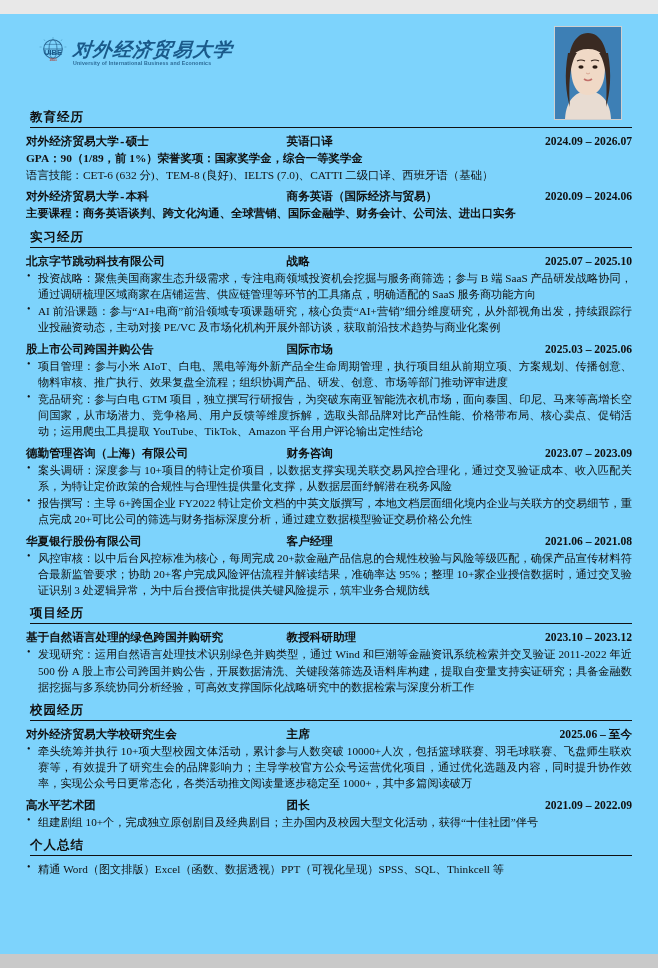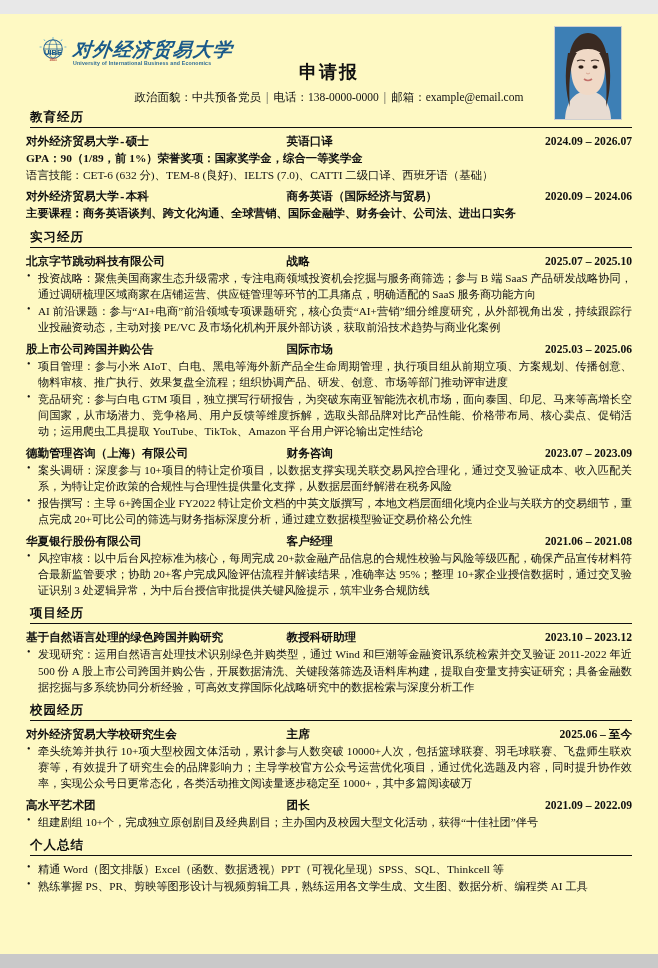--- a/index.html
+++ b/index.html
@@ -4,21 +4,21 @@
 <style>
   html,body{margin:0;padding:0;}
   body{
     width:658px;height:968px;overflow:hidden;
     background:#e8e8e8;
     font-family:"Liberation Serif","DejaVu Serif",serif;
   }
   .page{
     position:absolute;left:0;top:14px;
     width:658px;height:940px;
-    background:#fef9c3;
+    background:#7dd3fc;
     box-sizing:border-box;
     padding:16px 26px 0 26px;
   }
   .bottombar{position:absolute;left:0;top:954px;width:658px;height:14px;background:#c9c9c9;}
 
   
   .hdr{position:relative;height:72px;}
   .logo-wrap{position:absolute;left:12px;top:6px;display:flex;align-items:flex-end;gap:5px;}
   .globe{width:30px;height:30px;position:relative;}
   .globe svg{display:block;}
@@ -75,25 +75,21 @@
           <text x="15" y="18.6" font-family="Liberation Sans, sans-serif" font-size="7.6" font-weight="700" fill="#1a5a8a" text-anchor="middle">UIBE</text>
           <text x="15" y="24.6" font-family="Liberation Sans, sans-serif" font-size="3.4" font-weight="700" fill="#b03a2e" text-anchor="middle">1951</text>
         </svg>
       </span>
       <span class="uni-name">
         <span class="uni-cn">对外经济贸易大学</span>
         <span class="uni-en">University of International Business and Economics</span>
       </span>
     </div>
 
-    <div class="doc-title">申请报</div>
-
-    <div class="contact">
-      <span>政治面貌：</span><span>中共预备党员</span><span class="sep">|</span><span>电话：</span><span>138-0000-0000</span><span class="sep">|</span><span>邮箱：</span><span>example@email.com</span>
-    </div>
+
 
     <div class="photo">
       <svg width="66" height="92" viewBox="0 0 66 92">
         <rect width="66" height="92" fill="#3d7fb5"></rect>
         <path d="M10 92 C11 72 22 64 33 64 C44 64 55 72 56 92 Z" fill="#e8dcd2"></path>
         <path d="M16 40 C16 20 24 10 33 10 C42 10 50 20 50 40 C50 58 44 68 33 68 C22 68 16 58 16 40 Z" fill="#f0d9c6"></path>
         <path d="M14 44 C12 22 20 6 33 6 C46 6 54 22 52 44 C52 30 46 22 33 22 C20 22 14 30 14 44 Z" fill="#3a2a22"></path>
         <path d="M13 26 C9 48 11 66 15 80 C13 52 16 34 22 26 Z" fill="#3a2a22"></path>
         <path d="M53 26 C57 48 55 66 51 80 C53 52 50 34 44 26 Z" fill="#3a2a22"></path>
         <ellipse cx="26" cy="40" rx="2.6" ry="1.7" fill="#2a1c14"></ellipse>
@@ -210,18 +206,17 @@
     </div>
     <ul class="bul">
       <li>组建剧组 10+个，完成独立原创剧目及经典剧目；主办国内及校园大型文化活动，获得“十佳社团”伴号</li>
     </ul>
   </div>
 
   <div class="sec-h">个人总结</div>
 
   <ul class="bul" style="margin-top:5px">
     <li>精通 Word（图文排版）Excel（函数、数据透视）PPT（可视化呈现）SPSS、SQL、Thinkcell 等</li>
-    <li>熟练掌握 PS、PR、剪映等图形设计与视频剪辑工具，熟练运用各文学生成、文生图、数据分析、编程类 AI 工具</li>
   </ul>
 
 </div>
 
 <div class="bottombar"></div>
 
 </body></html>

